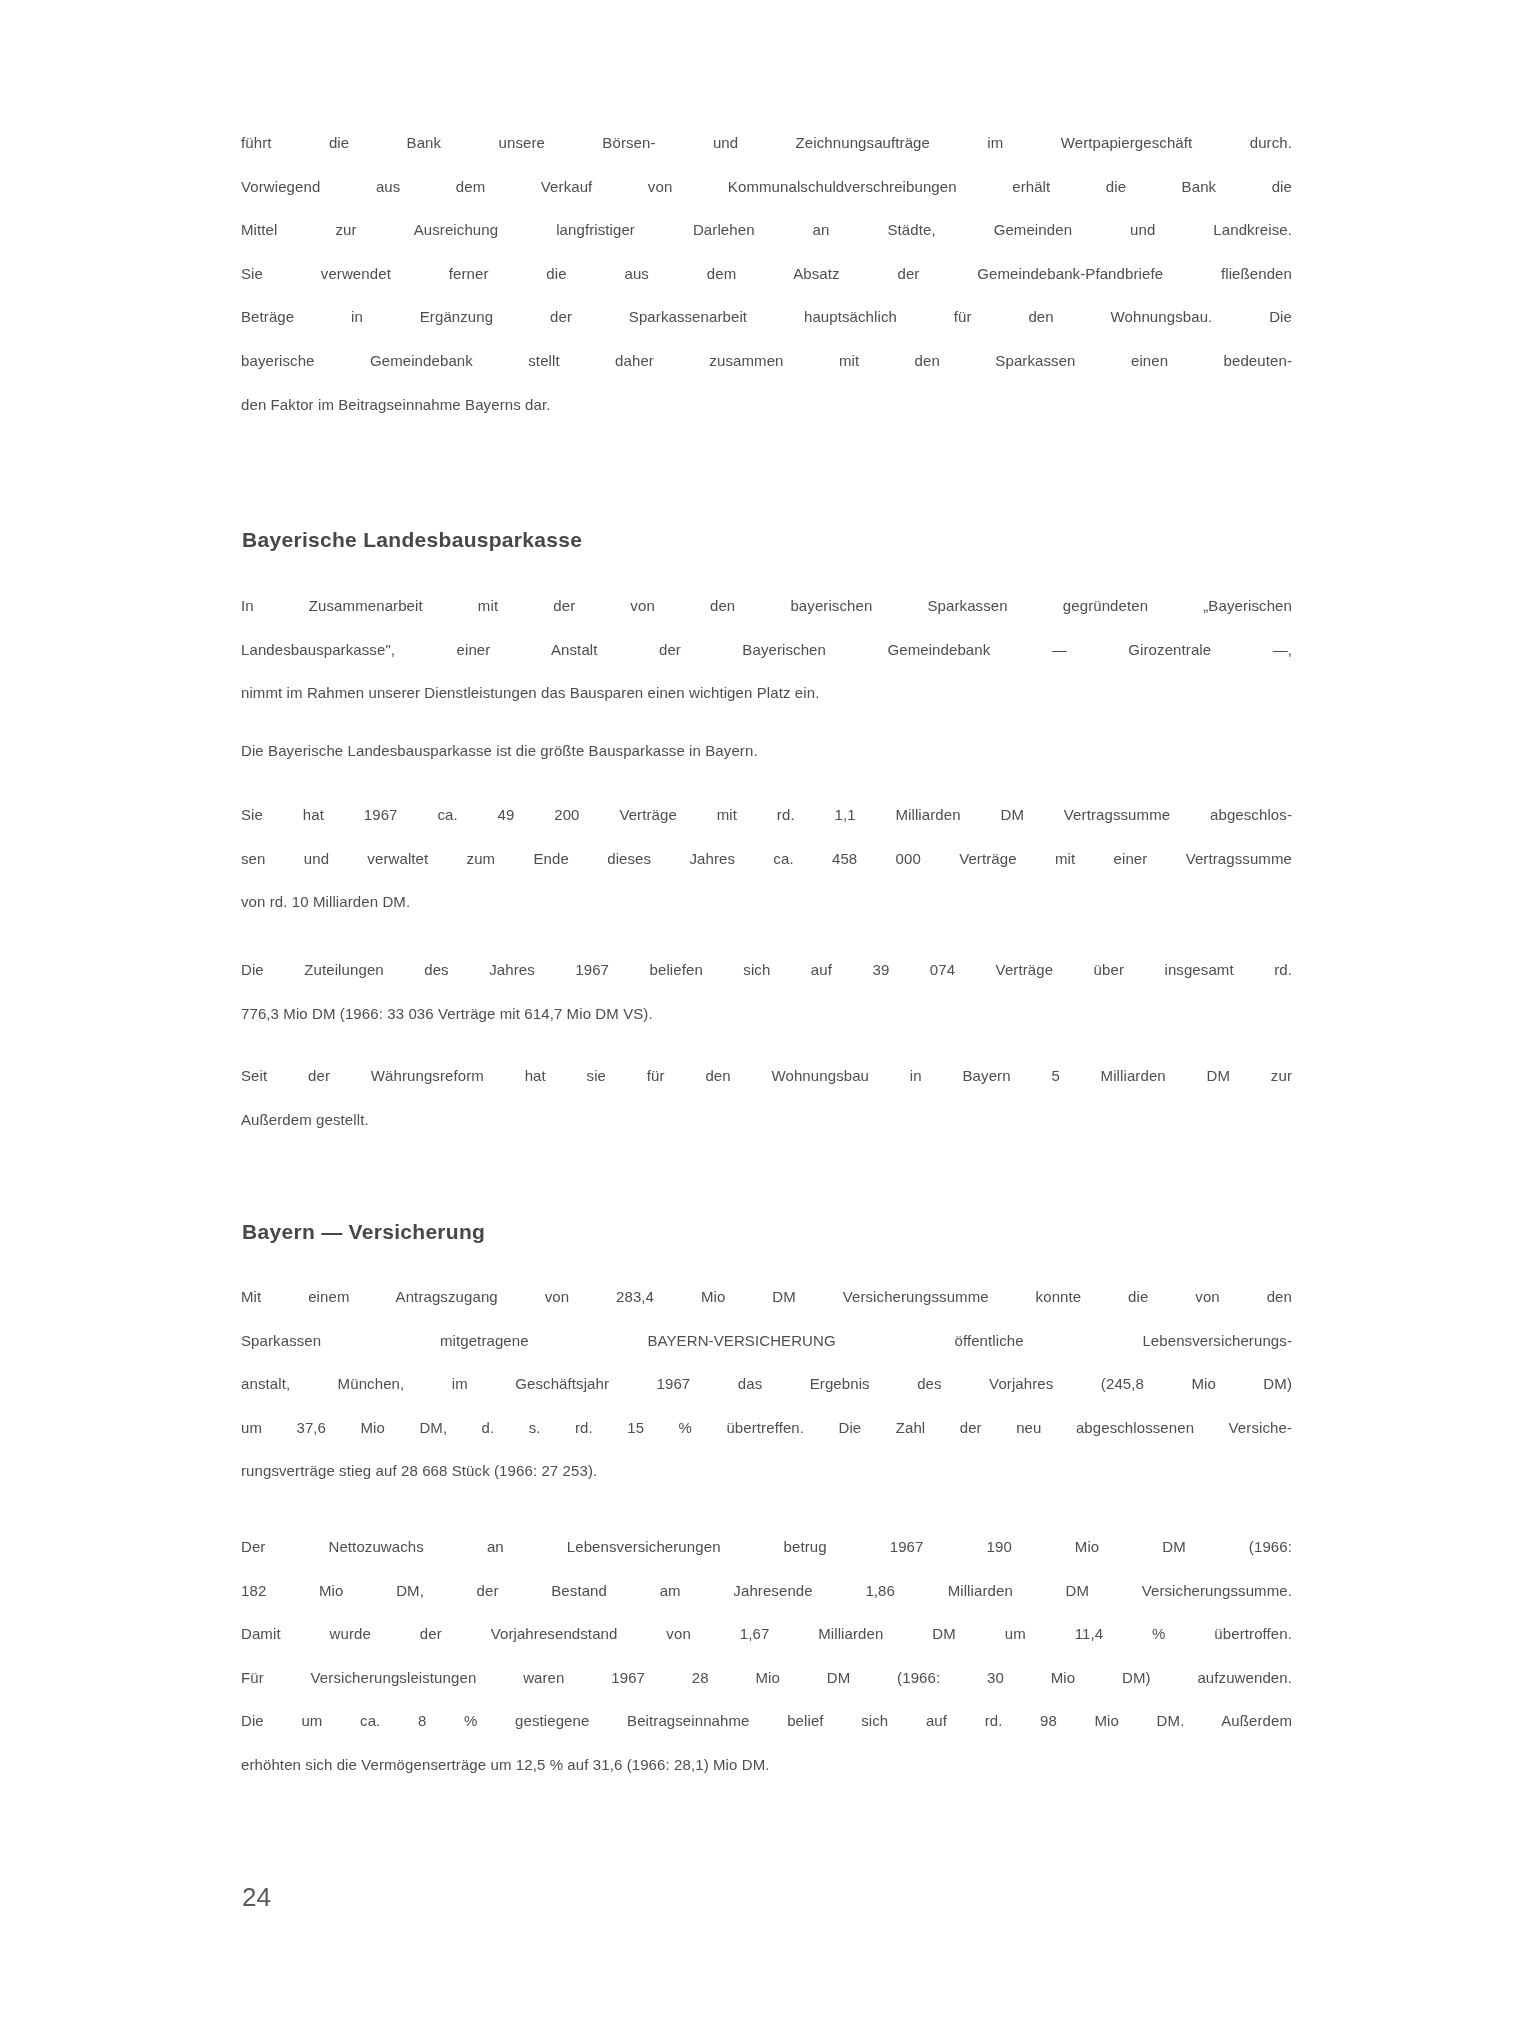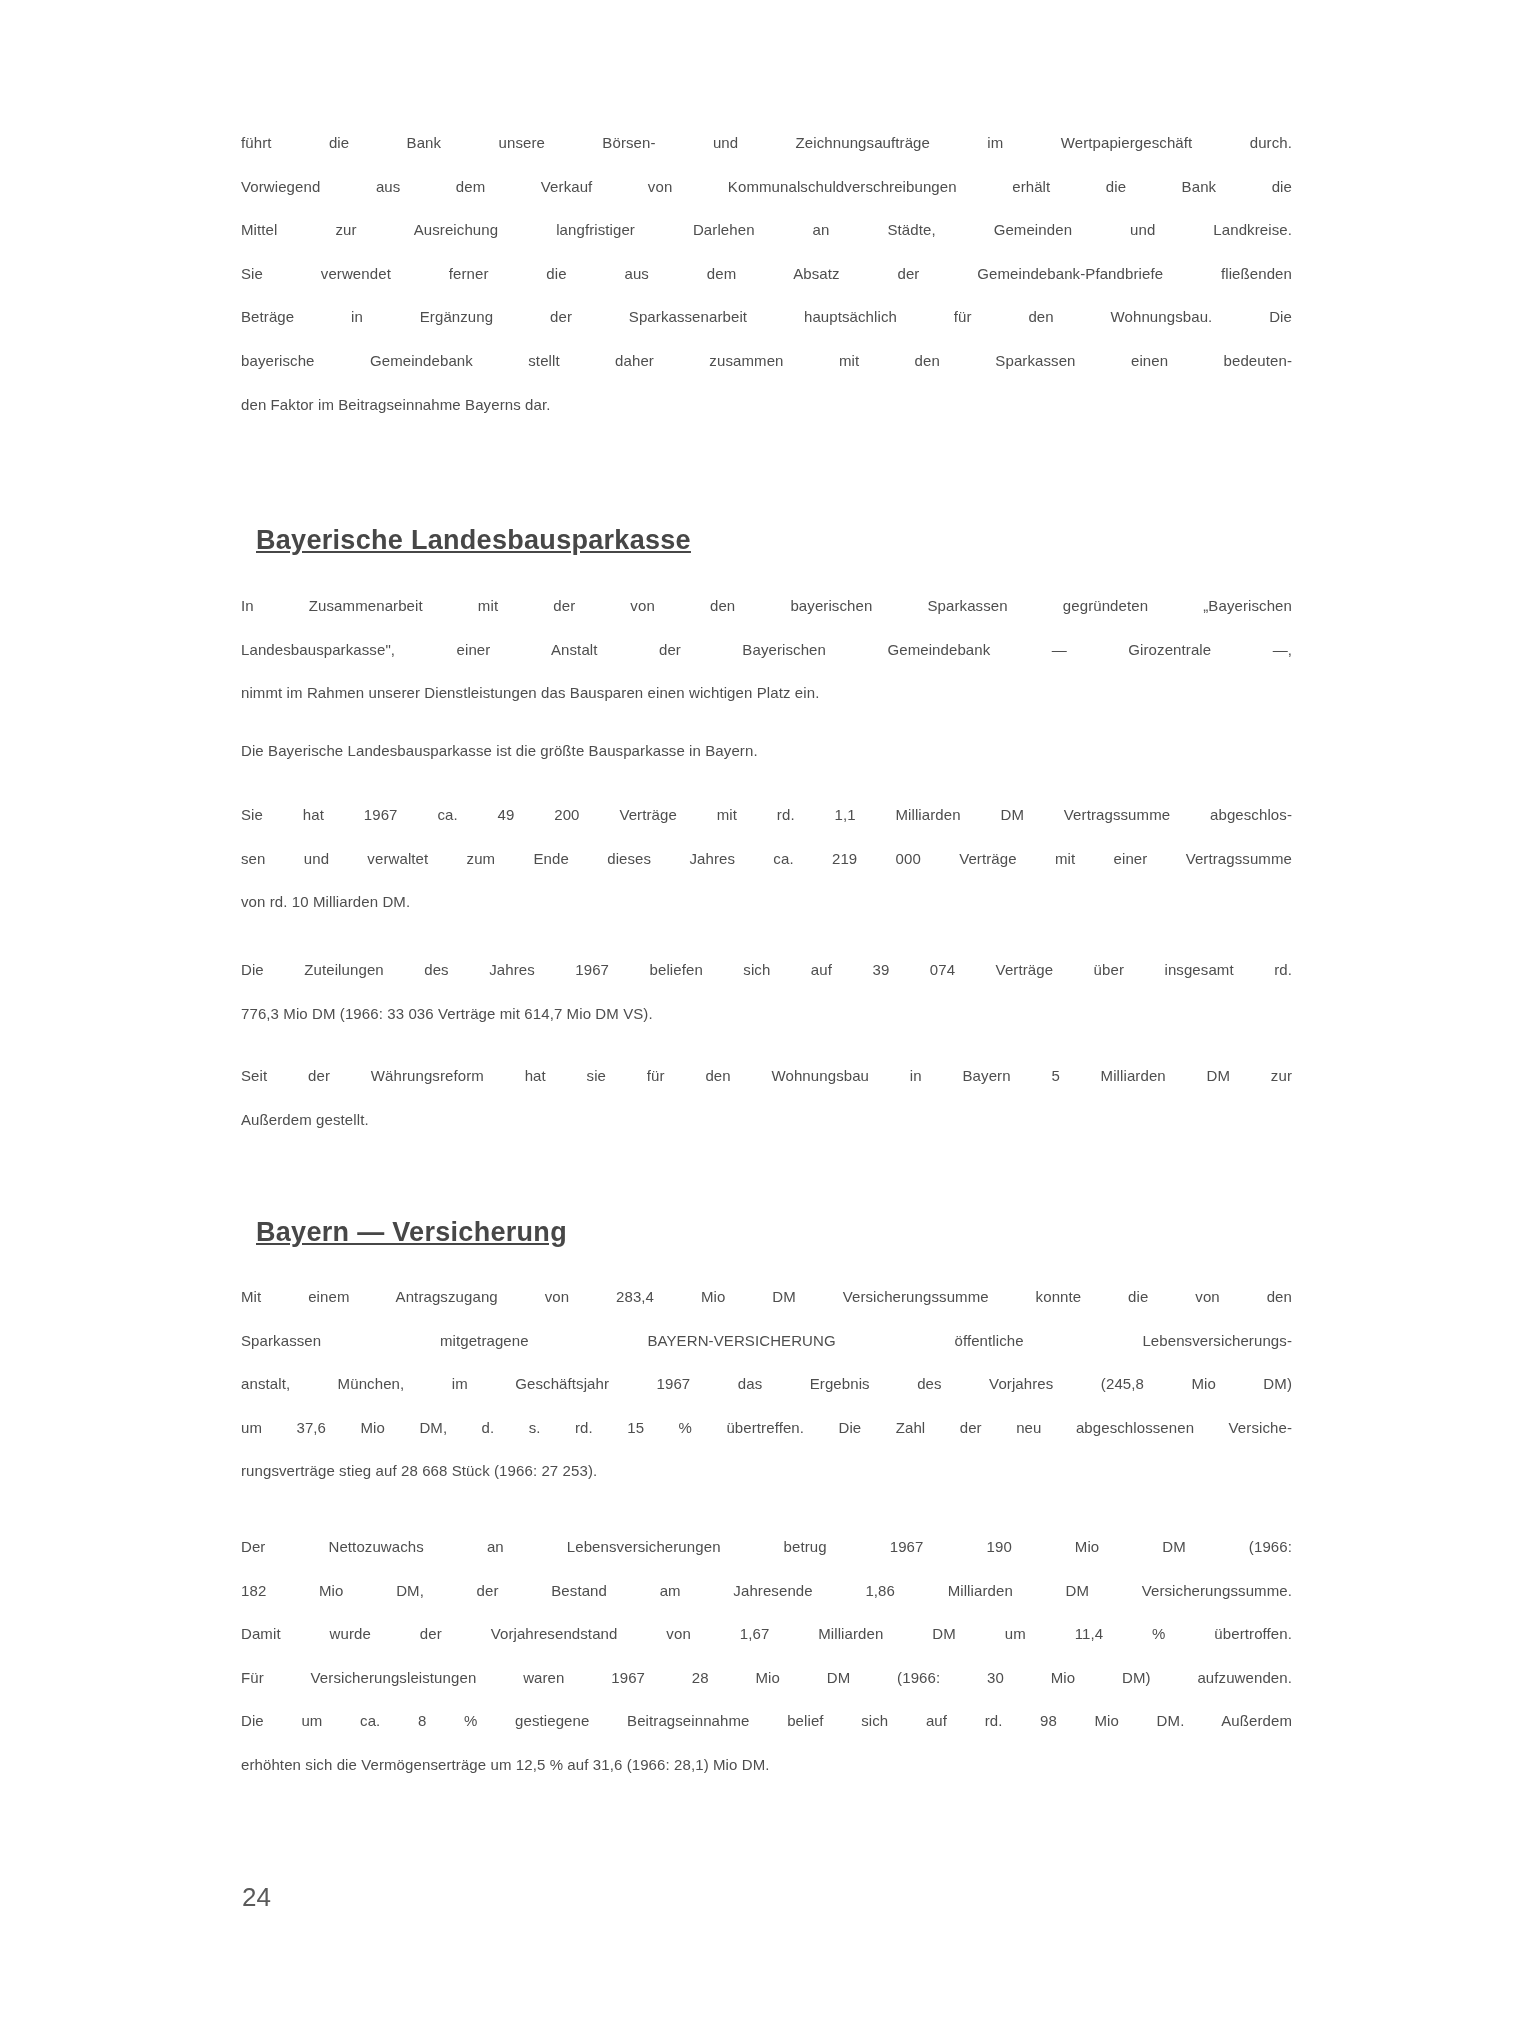--- a/index.html
+++ b/index.html
@@ -3,22 +3,22 @@
 <meta charset="utf-8">
 <style>
   html, body { margin:0; padding:0; background:#ffffff; }
   body { width:1536px; height:2038px; position:relative; overflow:hidden;
          font-family:"Liberation Sans", sans-serif; color:#4e4e4e; }
   .block { position:absolute; left:241px; width:1051px; }
   .line { display:block; height:43.6px; line-height:43.6px; font-size:15px;
           white-space:nowrap; text-align:justify; text-align-last:justify;
           overflow:hidden; letter-spacing:0.1px; }
   .line.last { text-align-last:left; }
-  .heading { position:absolute; left:256px; height:44px; line-height:44px;
-             font-size:27px; font-weight:bold; color:#474747; letter-spacing:0.3px;text-decoration:underline; }
+  .heading { position:absolute; left:242px; height:44px; line-height:44px;
+             font-size:21px; font-weight:bold; color:#474747; letter-spacing:0.3px; }
   .pagenum { position:absolute; left:242px; font-size:26px; line-height:44px; color:#5a5a5a; }
 </style>
 </head>
 <body>
 
 <div class="block" style="top:121px;">
   <span class="line">führt die Bank unsere Börsen- und Zeichnungsaufträge im Wertpapiergeschäft durch.</span>
   <span class="line">Vorwiegend aus dem Verkauf von Kommunalschuldverschreibungen erhält die Bank die</span>
   <span class="line">Mittel zur Ausreichung langfristiger Darlehen an Städte, Gemeinden und Landkreise.</span>
   <span class="line">Sie verwendet ferner die aus dem Absatz der Gemeindebank-Pfandbriefe fließenden</span>
@@ -34,21 +34,21 @@
   <span class="line">Landesbausparkasse", einer Anstalt der Bayerischen Gemeindebank — Girozentrale —,</span>
   <span class="line last">nimmt im Rahmen unserer Dienstleistungen das Bausparen einen wichtigen Platz ein.</span>
 </div>
 
 <div class="block" style="top:729px;">
   <span class="line last">Die Bayerische Landesbausparkasse ist die größte Bausparkasse in Bayern.</span>
 </div>
 
 <div class="block" style="top:793px;">
   <span class="line">Sie hat 1967 ca. 49 200 Verträge mit rd. 1,1 Milliarden DM Vertragssumme abgeschlos-</span>
-  <span class="line">sen und verwaltet zum Ende dieses Jahres ca. 219 000 Verträge mit einer Vertragssumme</span>
+  <span class="line">sen und verwaltet zum Ende dieses Jahres ca. 458 000 Verträge mit einer Vertragssumme</span>
   <span class="line last">von rd. 10 Milliarden DM.</span>
 </div>
 
 <div class="block" style="top:948px;">
   <span class="line">Die Zuteilungen des Jahres 1967 beliefen sich auf 39 074 Verträge über insgesamt rd.</span>
   <span class="line last">776,3 Mio DM (1966: 33 036 Verträge mit 614,7 Mio DM VS).</span>
 </div>
 
 <div class="block" style="top:1054px;">
   <span class="line">Seit der Währungsreform hat sie für den Wohnungsbau in Bayern 5 Milliarden DM zur</span>

